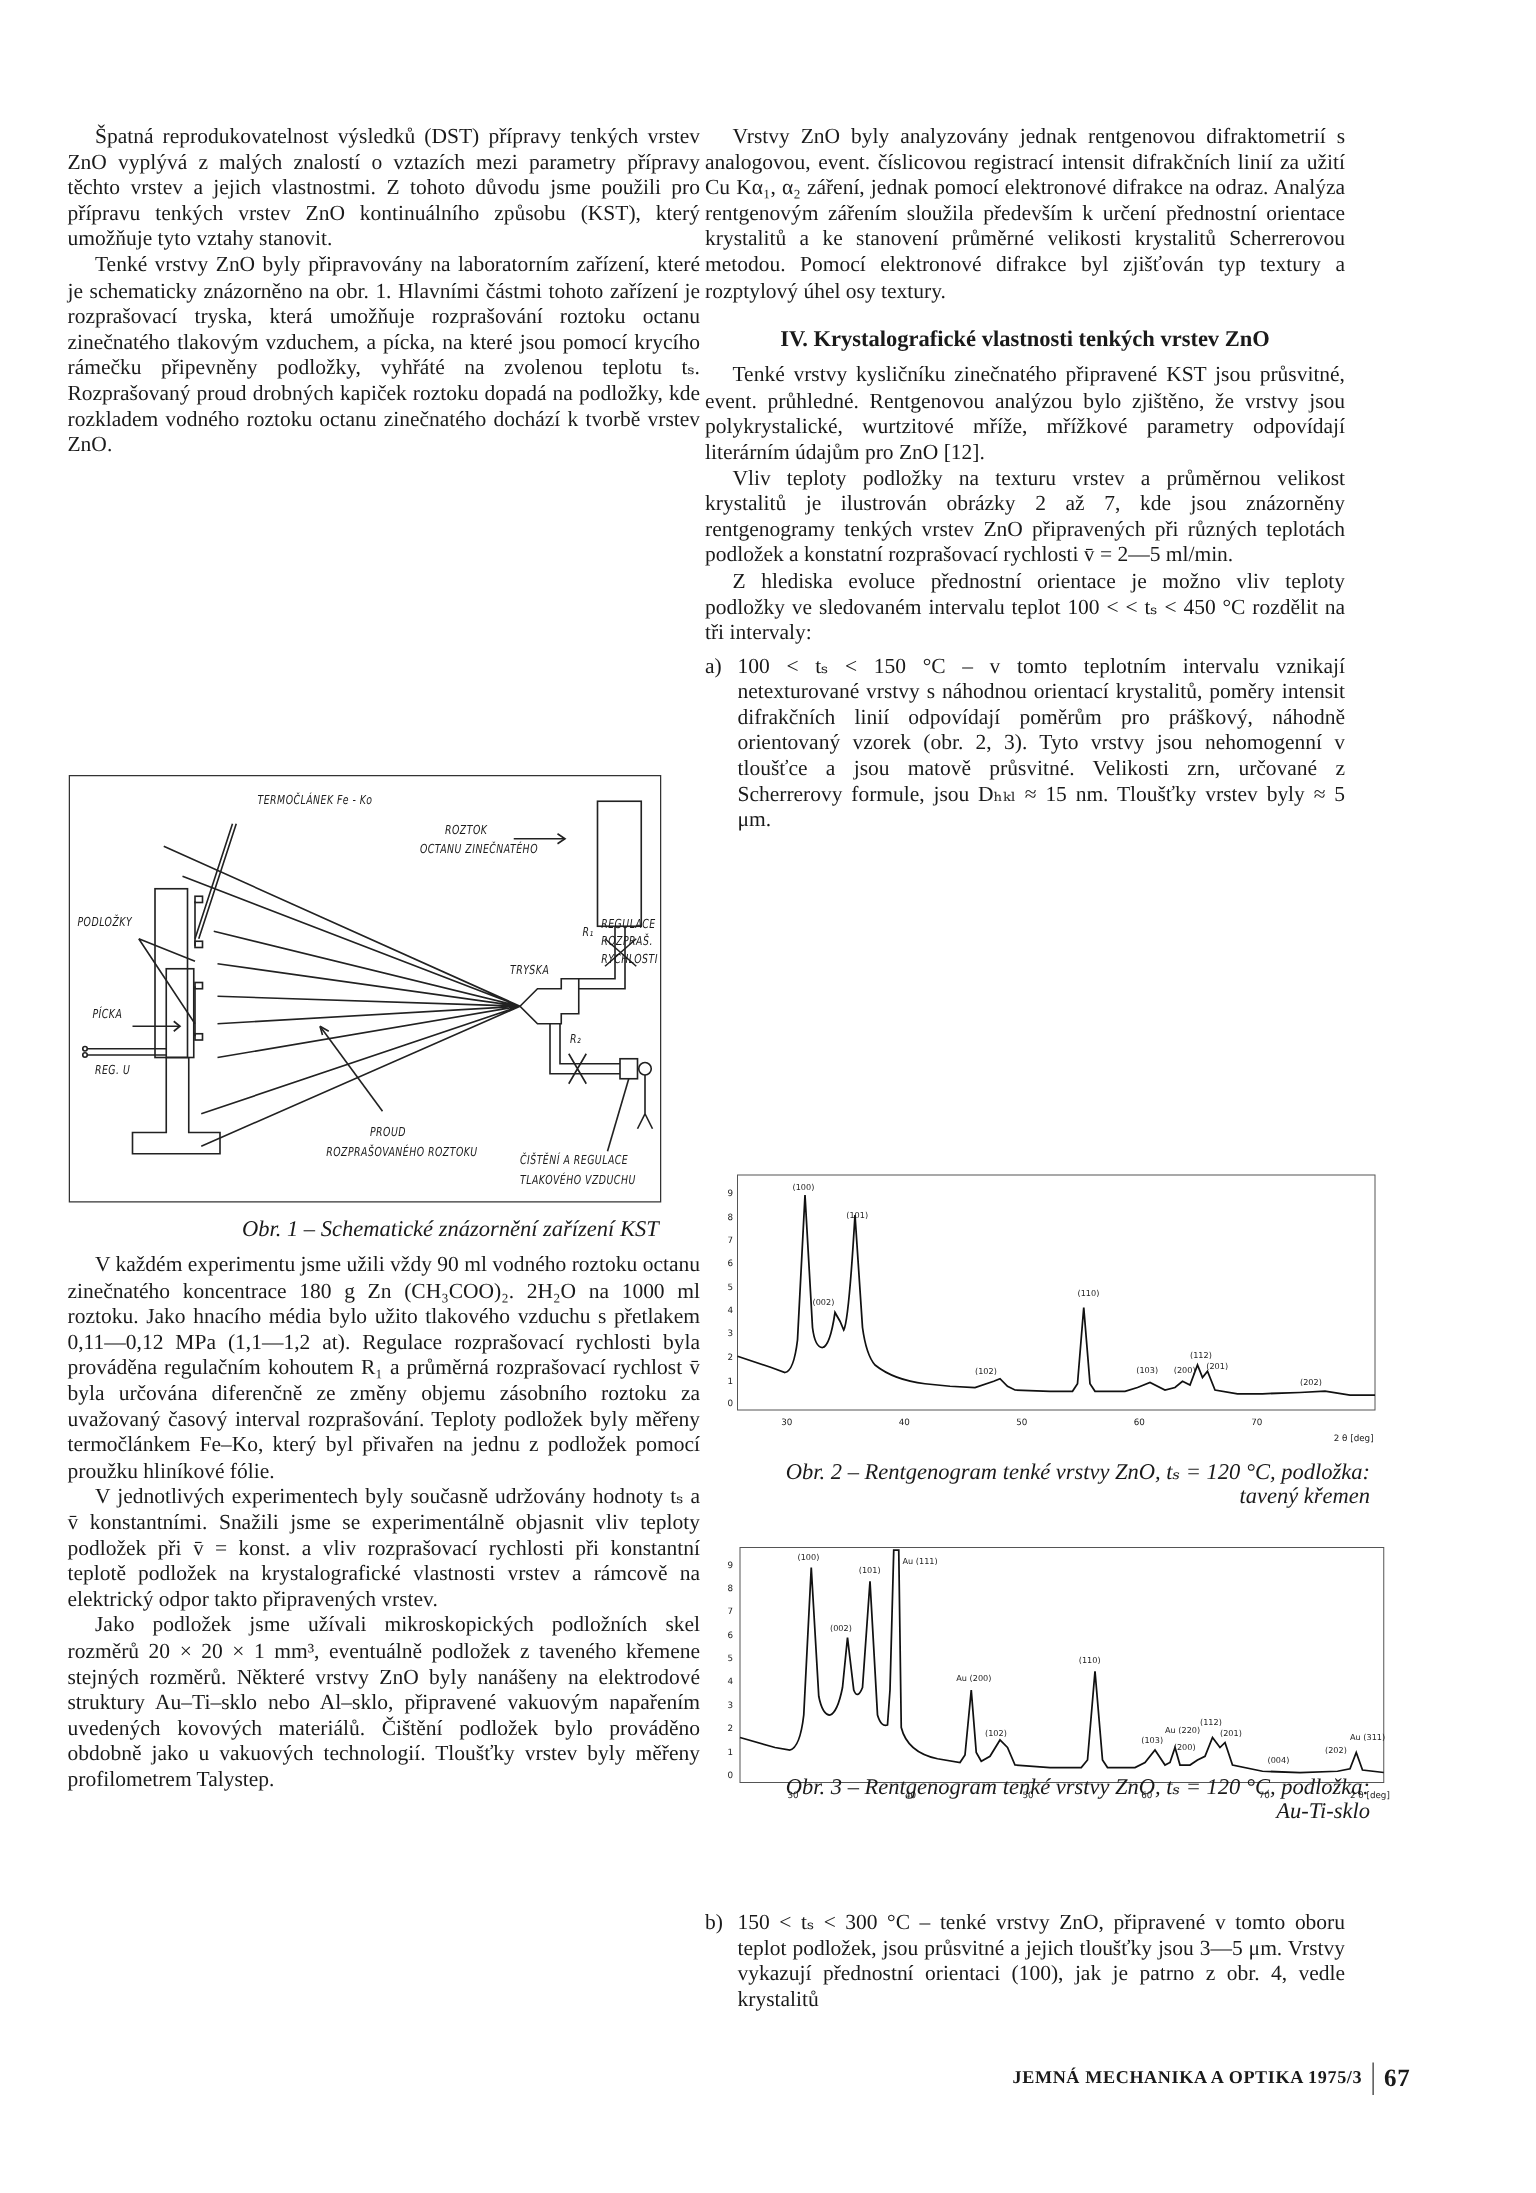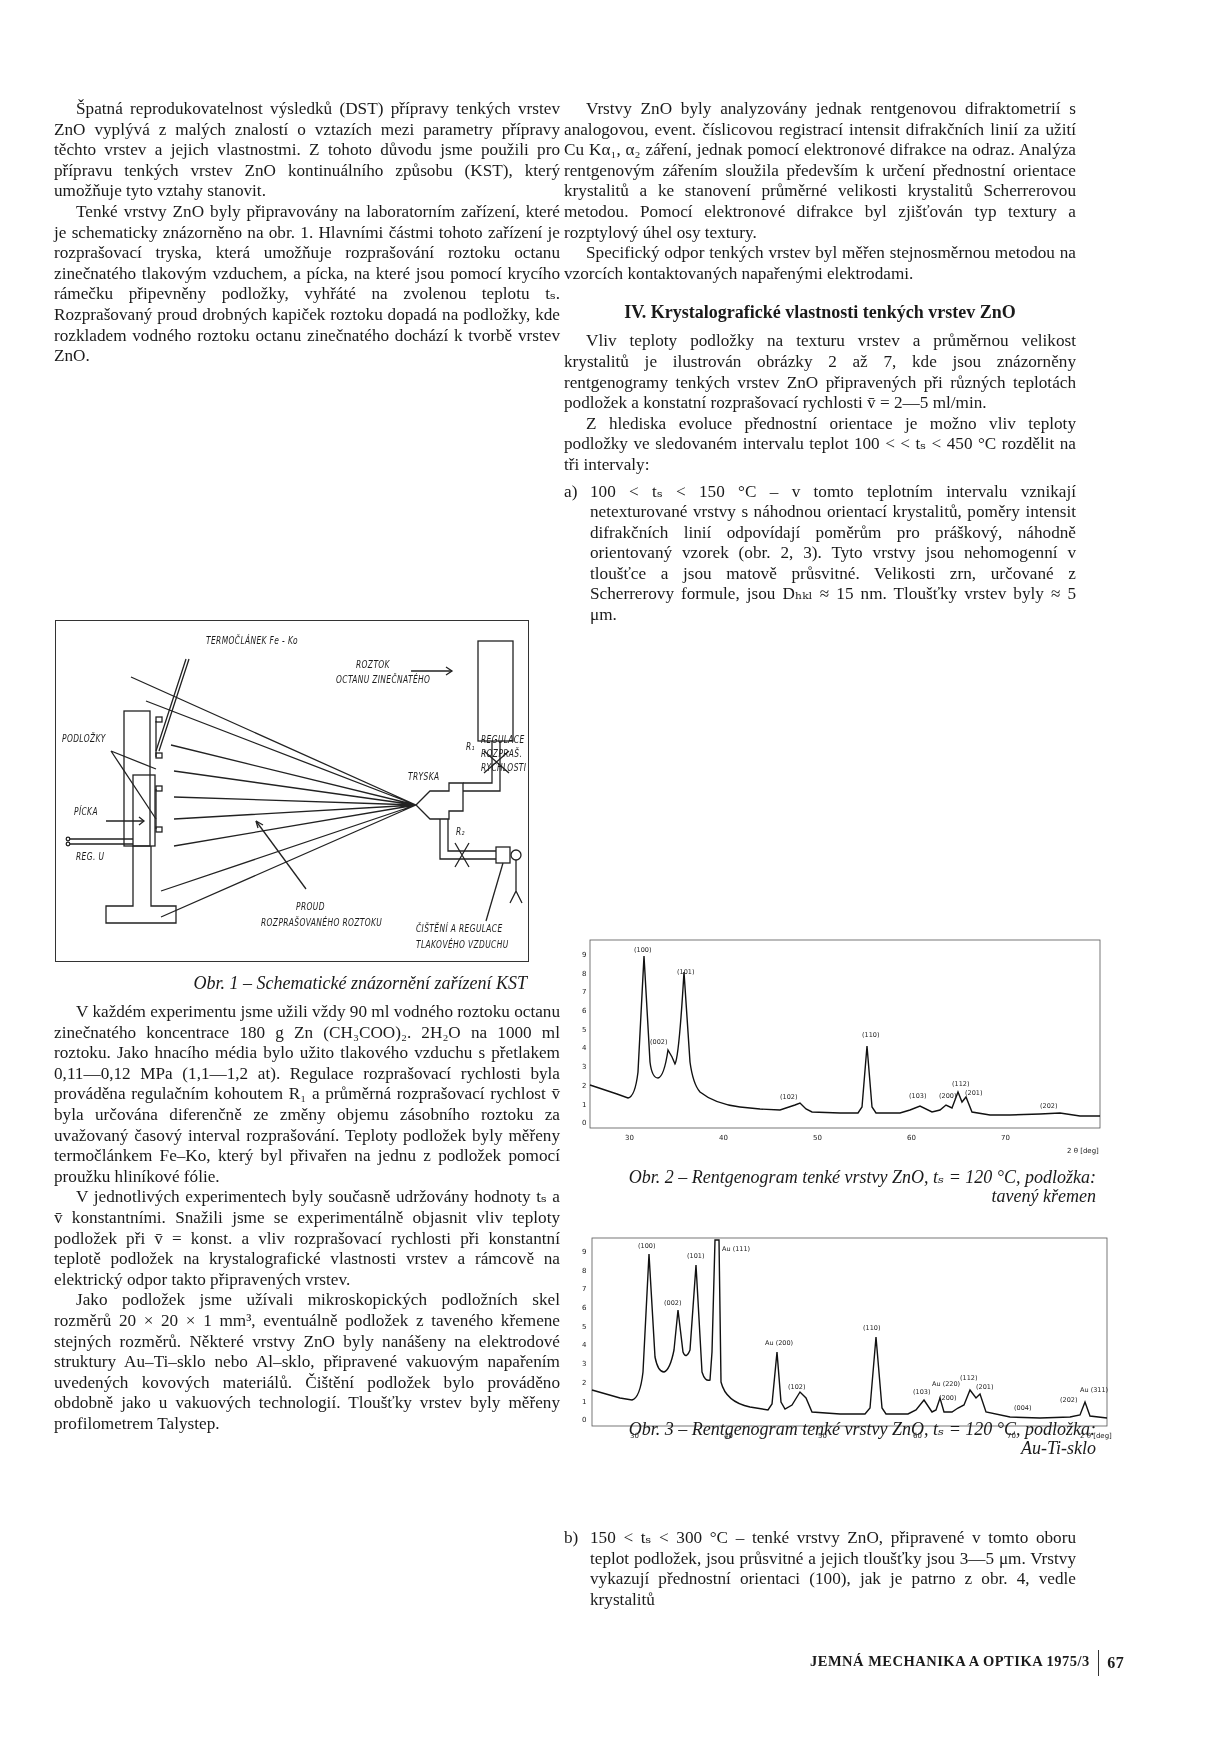--- a/index.html
+++ b/index.html
@@ -16,21 +16,21 @@
   .item { display:flex; }
   .item .lbl { width:26px; flex:none; }
   .item .txt { flex:1; text-align:justify; }
   .caption { font-style:italic; text-align:right; font-size:18px; line-height:19px; }
   .fig-box { position:absolute; border:1.5px solid #333; background:#fff;font-style:italic; }
   .diagram-lbl { font-family:"DejaVu Sans","Liberation Sans",sans-serif; font-size:10px;
                  letter-spacing:0.5px; position:absolute; transform:scaleX(0.75); transform-origin:left top; white-space:nowrap; }
   .chart { position:absolute; }
   .footer { position:absolute; left:810px; top:1650px; font-family:"Liberation Serif",serif; font-size:14.5px; letter-spacing:0.5px; font-weight:bold;}
   .footer .sep { display:inline-block; width:1.5px; height:26px; background:#333; vertical-align:middle; margin:0 8px 0 8px; }
-  .footer .pg { font-size:16px; font-weight:bold; vertical-align:middle; }
+  .footer .pg { font-size:20px; font-weight:bold; vertical-align:middle; }
 </style>
 </head>
 <body>
 
 <div class="col col-left">
   <p>Špatná reprodukovatelnost výsledků (DST) přípravy tenkých vrstev ZnO vyplývá z malých znalostí o vztazích mezi parametry přípravy těchto vrstev a jejich vlastnostmi. Z tohoto důvodu jsme použili pro přípravu tenkých vrstev ZnO kontinuálního způsobu (KST), který umožňuje tyto vztahy stanovit.</p>
   <p>Tenké vrstvy ZnO byly připravovány na laboratorním zařízení, které je schematicky znázorněno na obr. 1. Hlavními částmi tohoto zařízení je rozprašovací tryska, která umožňuje rozprašování roztoku octanu zinečnatého tlakovým vzduchem, a pícka, na které jsou pomocí krycího rámečku připevněny podložky, vyhřáté na zvolenou teplotu tₛ. Rozprašovaný proud drobných kapiček roztoku dopadá na podložky, kde rozkladem vodného roztoku octanu zinečnatého dochází k tvorbě vrstev ZnO.</p>
 </div>
 
 <div class="fig-box" style="left:55px;top:620px;width:472px;height:340px;">
@@ -99,22 +99,22 @@
 <div class="col caption" style="left:55px;top:974px;width:472px;">Obr. 1 – Schematické znázornění zařízení KST</div>
 
 <div class="col col-left" style="top:1002px;">
   <p>V každém experimentu jsme užili vždy 90 ml vodného roztoku octanu zinečnatého koncentrace 180 g Zn (CH₃COO)₂. 2H₂O na 1000 ml roztoku. Jako hnacího média bylo užito tlakového vzduchu s přetlakem 0,11—0,12 MPa (1,1—1,2 at). Regulace rozprašovací rychlosti byla prováděna regulačním kohoutem R₁ a průměrná rozprašovací rychlost v̄ byla určována diferenčně ze změny objemu zásobního roztoku za uvažovaný časový interval rozprašování. Teploty podložek byly měřeny termočlánkem Fe–Ko, který byl přivařen na jednu z podložek pomocí proužku hliníkové fólie.</p>
   <p>V jednotlivých experimentech byly současně udržovány hodnoty tₛ a v̄ konstantními. Snažili jsme se experimentálně objasnit vliv teploty podložek při v̄ = konst. a vliv rozprašovací rychlosti při konstantní teplotě podložek na krystalografické vlastnosti vrstev a rámcově na elektrický odpor takto připravených vrstev.</p>
   <p>Jako podložek jsme užívali mikroskopických podložních skel rozměrů 20 × 20 × 1 mm³, eventuálně podložek z taveného křemene stejných rozměrů. Některé vrstvy ZnO byly nanášeny na elektrodové struktury Au–Ti–sklo nebo Al–sklo, připravené vakuovým napařením uvedených kovových materiálů. Čištění podložek bylo prováděno obdobně jako u vakuových technologií. Tloušťky vrstev byly měřeny profilometrem Talystep.</p>
 </div>
 
 <div class="col col-right">
   <p>Vrstvy ZnO byly analyzovány jednak rentgenovou difraktometrií s analogovou, event. číslicovou registrací intensit difrakčních linií za užití Cu Kα₁, α₂ záření, jednak pomocí elektronové difrakce na odraz. Analýza rentgenovým zářením sloužila především k určení přednostní orientace krystalitů a ke stanovení průměrné velikosti krystalitů Scherrerovou metodou. Pomocí elektronové difrakce byl zjišťován typ textury a rozptylový úhel osy textury.</p>
-  <p>Specifický odpor tenkých vrstev byl měřen stejnosměrnou metodou na vzorcích kontaktovaných napařenými elektrodami.</p>
   <h2 style="margin-top:18px;">IV. Krystalografické vlastnosti tenkých vrstev ZnO</h2>
+  <p>Tenké vrstvy kysličníku zinečnatého připravené KST jsou průsvitné, event. průhledné. Rentgenovou analýzou bylo zjištěno, že vrstvy jsou polykrystalické, wurtzitové mříže, mřížkové parametry odpovídají literárním údajům pro ZnO [12].</p>
   <p>Vliv teploty podložky na texturu vrstev a průměrnou velikost krystalitů je ilustrován obrázky 2 až 7, kde jsou znázorněny rentgenogramy tenkých vrstev ZnO připravených při různých teplotách podložek a konstatní rozprašovací rychlosti v̄ = 2—5 ml/min.</p>
   <p>Z hlediska evoluce přednostní orientace je možno vliv teploty podložky ve sledovaném intervalu teplot 100 &lt; &lt; tₛ &lt; 450 °C rozdělit na tři intervaly:</p>
   <div class="item" style="margin-top:6px;">
     <span class="lbl">a)</span>
     <span class="txt">100 &lt; tₛ &lt; 150 °C – v tomto teplotním intervalu vznikají netexturované vrstvy s náhodnou orientací krystalitů, poměry intensit difrakčních linií odpovídají poměrům pro práškový, náhodně orientovaný vzorek (obr. 2, 3). Tyto vrstvy jsou nehomogenní v tloušťce a jsou matově průsvitné. Velikosti zrn, určované z Scherrerovy formule, jsou Dₕₖₗ ≈ 15 nm. Tloušťky vrstev byly ≈ 5 μm.</span>
   </div>
 </div>
 
 <svg class="chart" style="left:580px;top:932px;" width="530" height="225" viewBox="0 0 530 225">
   <g stroke="#555" stroke-width="0.8" fill="none">

